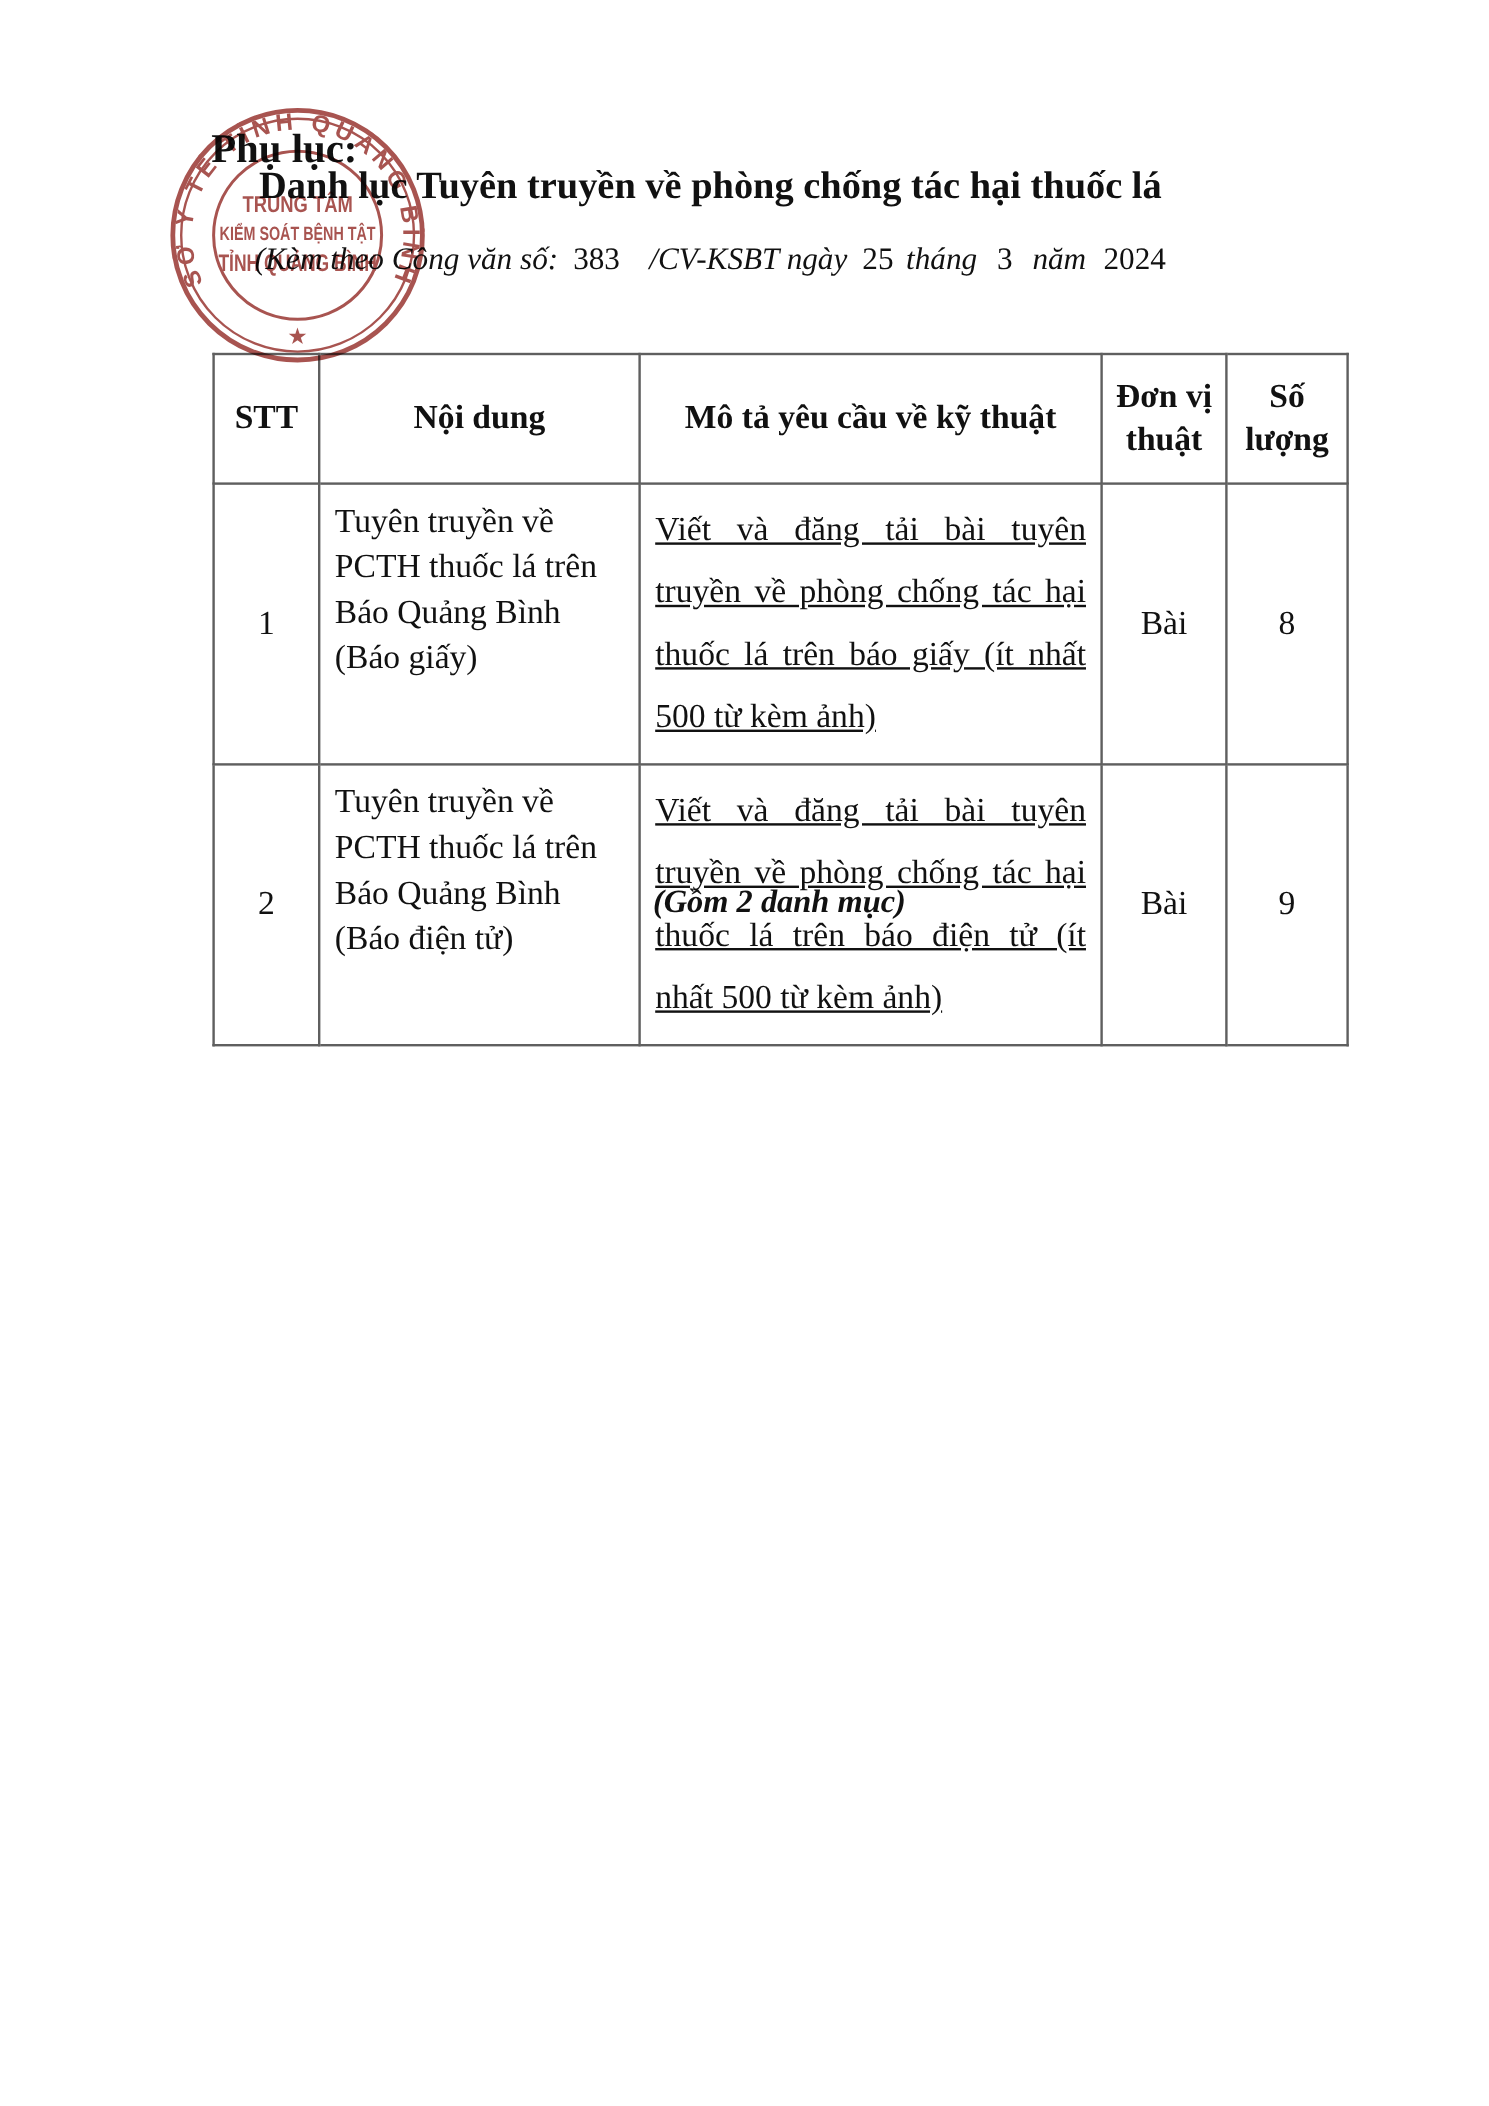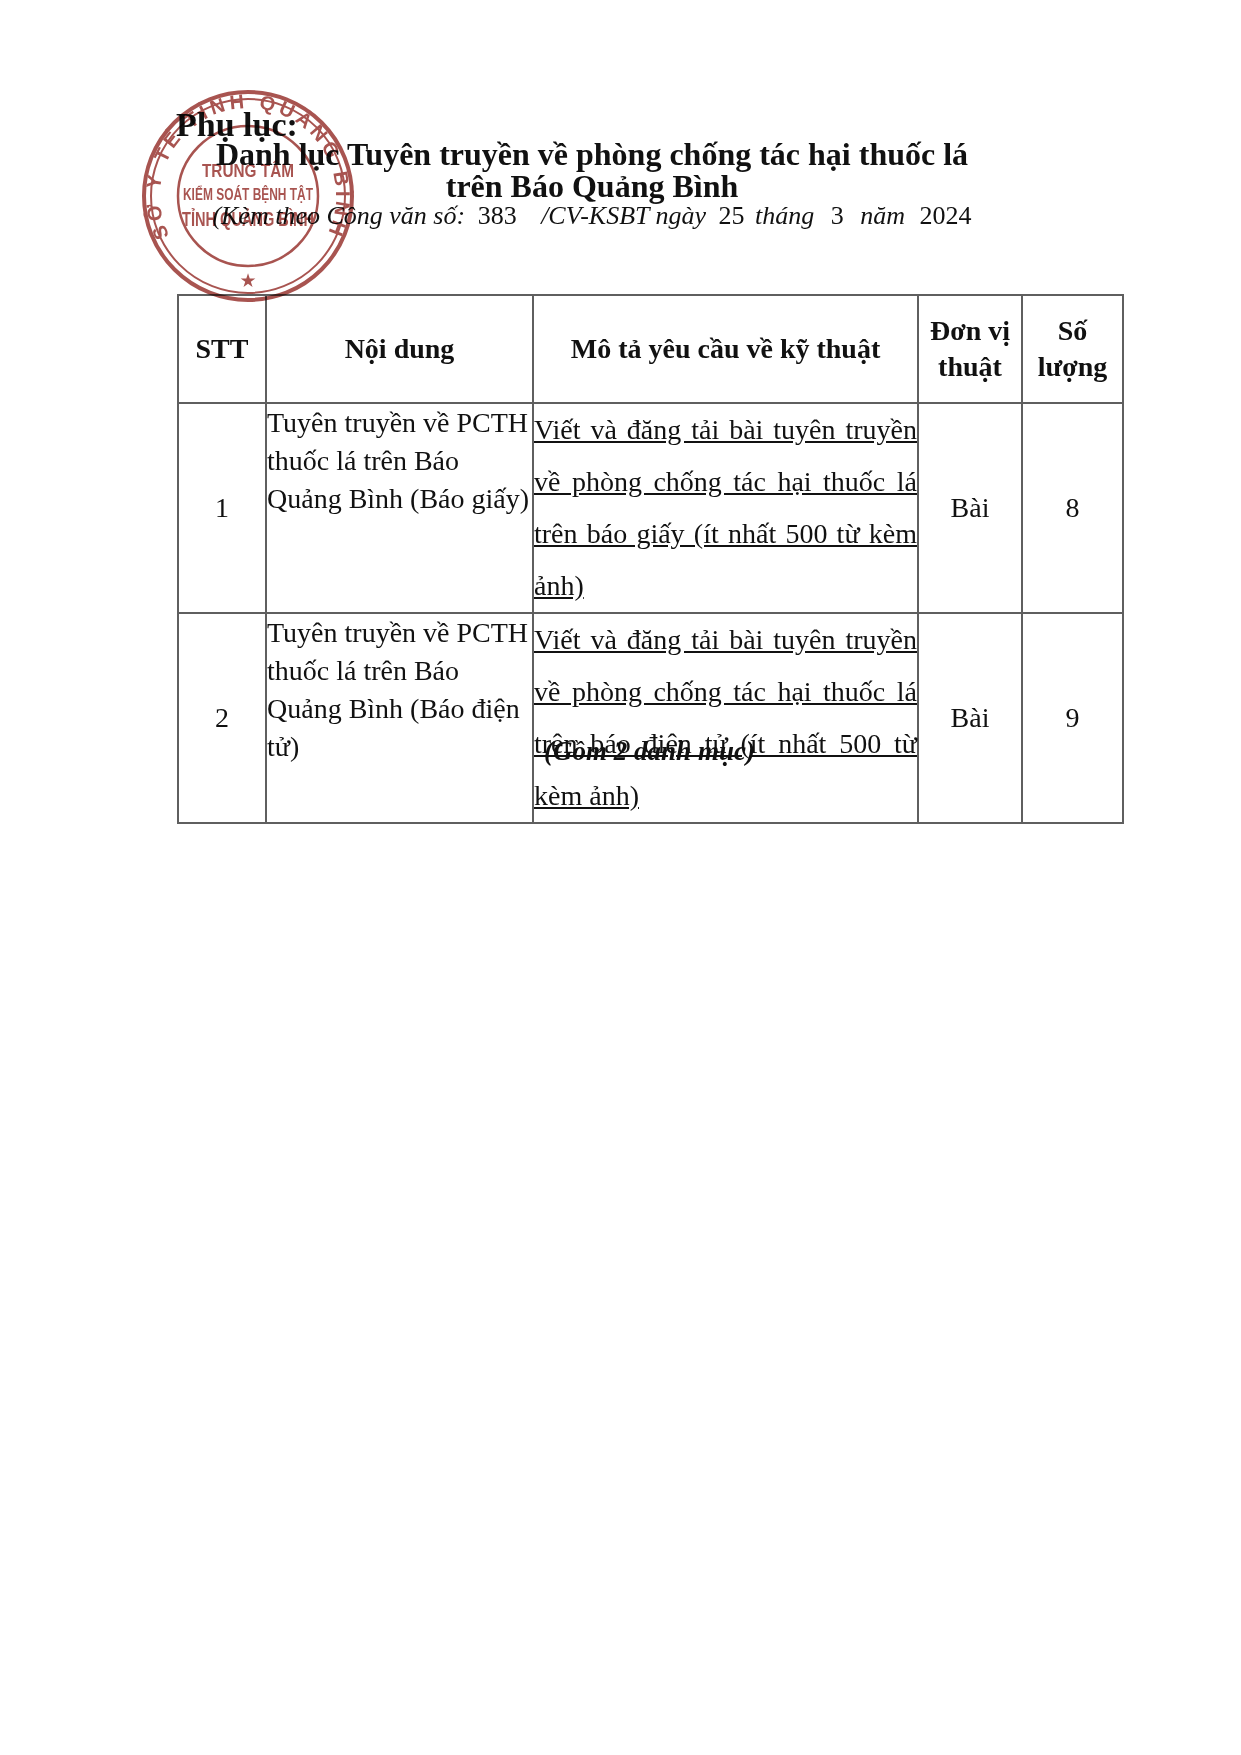--- a/index.html
+++ b/index.html
@@ -27,21 +27,21 @@
   table.doc-table{
     position:absolute;left:177px;top:262px;width:945px;z-index:1;
     border-collapse:collapse;table-layout:fixed;margin-top:32px;
   }
   table.doc-table col.c-stt{width:88px;}
   table.doc-table col.c-nd{width:267px;}
   table.doc-table col.c-mt{width:385px;}
   table.doc-table col.c-dv{width:104px;}
   table.doc-table col.c-sl{width:101px;}
   table.doc-table th,table.doc-table td{
-    border:2px solid #5f5f5f;font-size:28px;padding:0;
+    border:2px solid #5f5f5f;font-size:28px;padding:12px;
   }
   table.doc-table th{
     font-weight:bold;text-align:center;vertical-align:middle;
     height:106px;line-height:36px;padding:0 4px;
   }
   table.doc-table tr.r1 td{height:151px;}
   table.doc-table tr.r2 td{height:149px;}
   td.c-center{text-align:center;vertical-align:middle;}
   td.c-nd-cell{
     vertical-align:top;text-align:left;
@@ -87,21 +87,20 @@
     <text class="ctr" x="108" y="112" font-size="16" fill="#9c3c38" textLength="130" lengthAdjust="spacingAndGlyphs">KIỂM SOÁT BỆNH TẬT</text>
     <text class="ctr" x="108" y="138" font-size="20" fill="#9c3c38" textLength="132" lengthAdjust="spacingAndGlyphs">TỈNH QUẢNG BÌNH</text>
     <text class="ctr" x="108" y="199" font-size="19" fill="#9c3c38">★</text>
   </svg>
 </div>
 
 <div class="phu-luc">Phụ lục:</div>
 
 <div class="title-block">
   <div>Danh lục Tuyên truyền về phòng chống tác hại thuốc lá</div>
-  <div>trên Báo Quảng Bình</div>
 </div>
 
 <div class="subtitle-block">
   <div>
     <span>(Kèm theo Công văn số:</span>
     <span class="num sp-num383">383</span>
     <span>/CV-KSBT ngày</span>
     <span class="num sp-day">25</span>
     <span>tháng</span>
     <span class="num sp-month">3</span>

